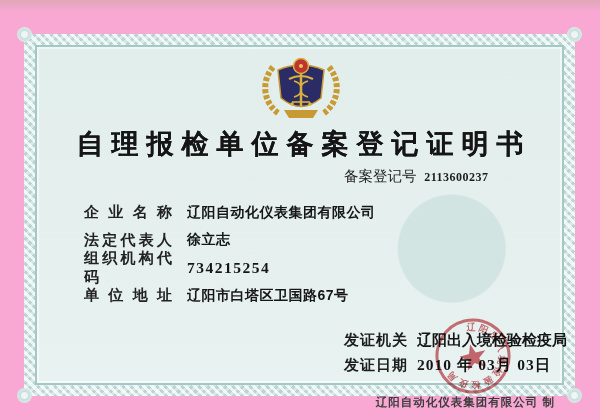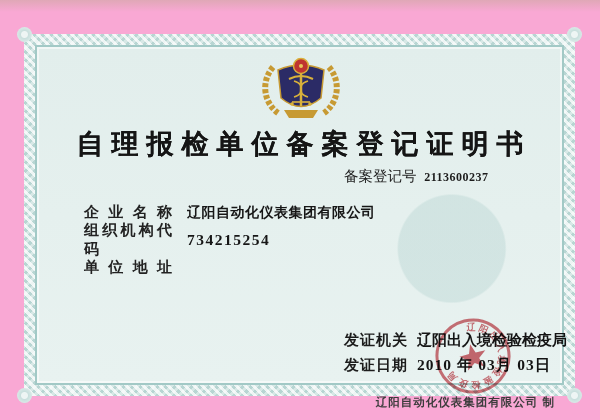--- a/index.html
+++ b/index.html
@@ -114,25 +114,30 @@
     <span>备案登记号</span>
     <span class="num">2113600237</span>
   </div>
 
   <div class="fields">
     <div class="frow">
       <span class="flabel">企业名称</span>
       <span class="fvalue">辽阳自动化仪表集团有限公司</span>
     </div>
     <div class="frow">
+      <span class="flabel">法定代表人</span>
+      <span class="fvalue">徐立志</span>
+    </div>
+    <div class="frow">
       <span class="flabel">组织机构代码</span>
       <span class="fvalue numv">734215254</span>
     </div>
     <div class="frow">
       <span class="flabel">单位地址</span>
+      <span class="fvalue">辽阳市白塔区卫国路67号</span>
     </div>
   </div>
 
   <div class="issue">
     <div class="irow">
       <span class="ilabel">发证机关</span>
       <span class="ivalue">辽阳出入境检验检疫局</span>
     </div>
     <div class="irow">
       <span class="ilabel">发证日期</span>

